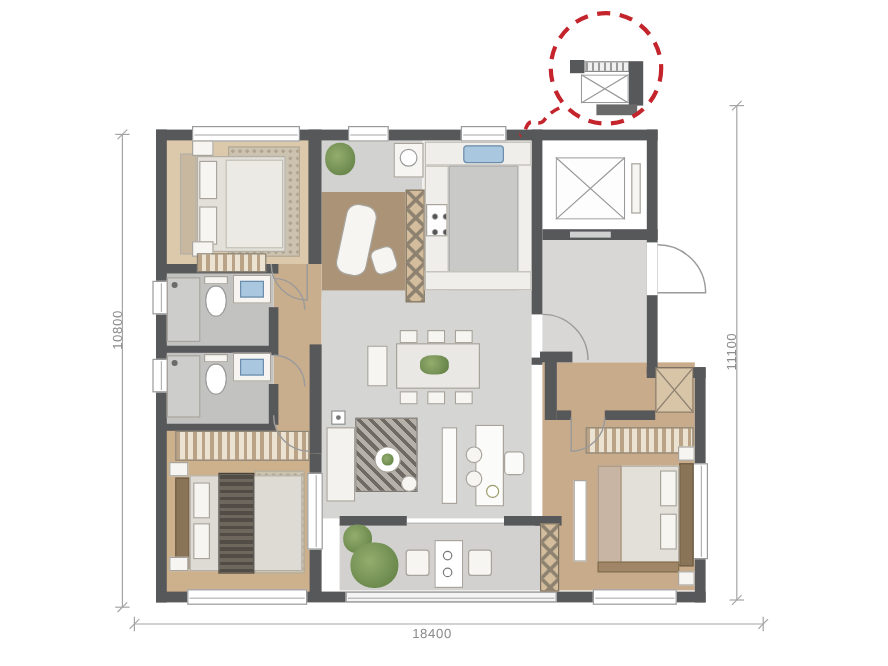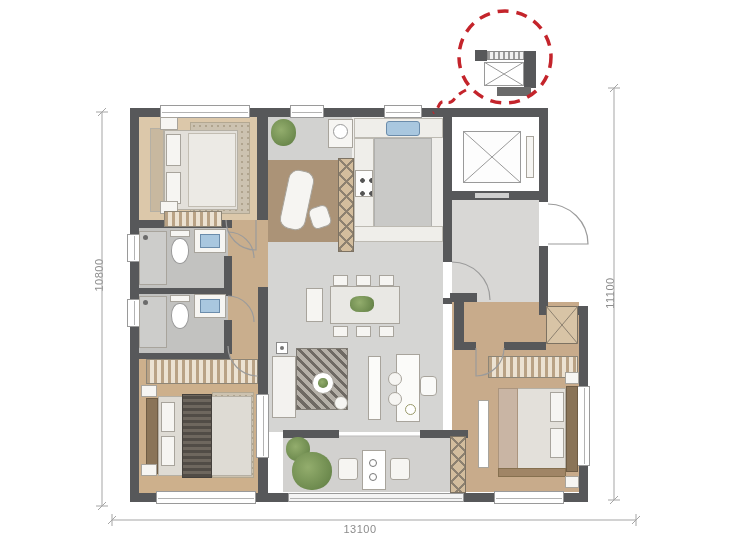--- a/index.html
+++ b/index.html
@@ -244,15 +244,15 @@
     </g>
 
     <g stroke="#c4242b" fill="none">
       <circle cx="505" cy="57" r="46" stroke-width="3.5" stroke-dasharray="11 8"></circle>
       <path d="M466 90 C450 98 456 104 446 102 C437 100 441 108 433 113" stroke-width="3" stroke-dasharray="8 6"></path>
     </g>
   </svg>
 
   <div class="dim-label rot" style="left:69px;top:269px;width:60px;">10800</div>
   <div class="dim-label rot" style="left:580px;top:287px;width:60px;">11100</div>
-  <div class="dim-label" style="left:320px;top:523px;width:80px;">13100</div>
+  <div class="dim-label" style="left:320px;top:523px;width:80px;">18400</div>
 
 </div>
 
 </body></html>

